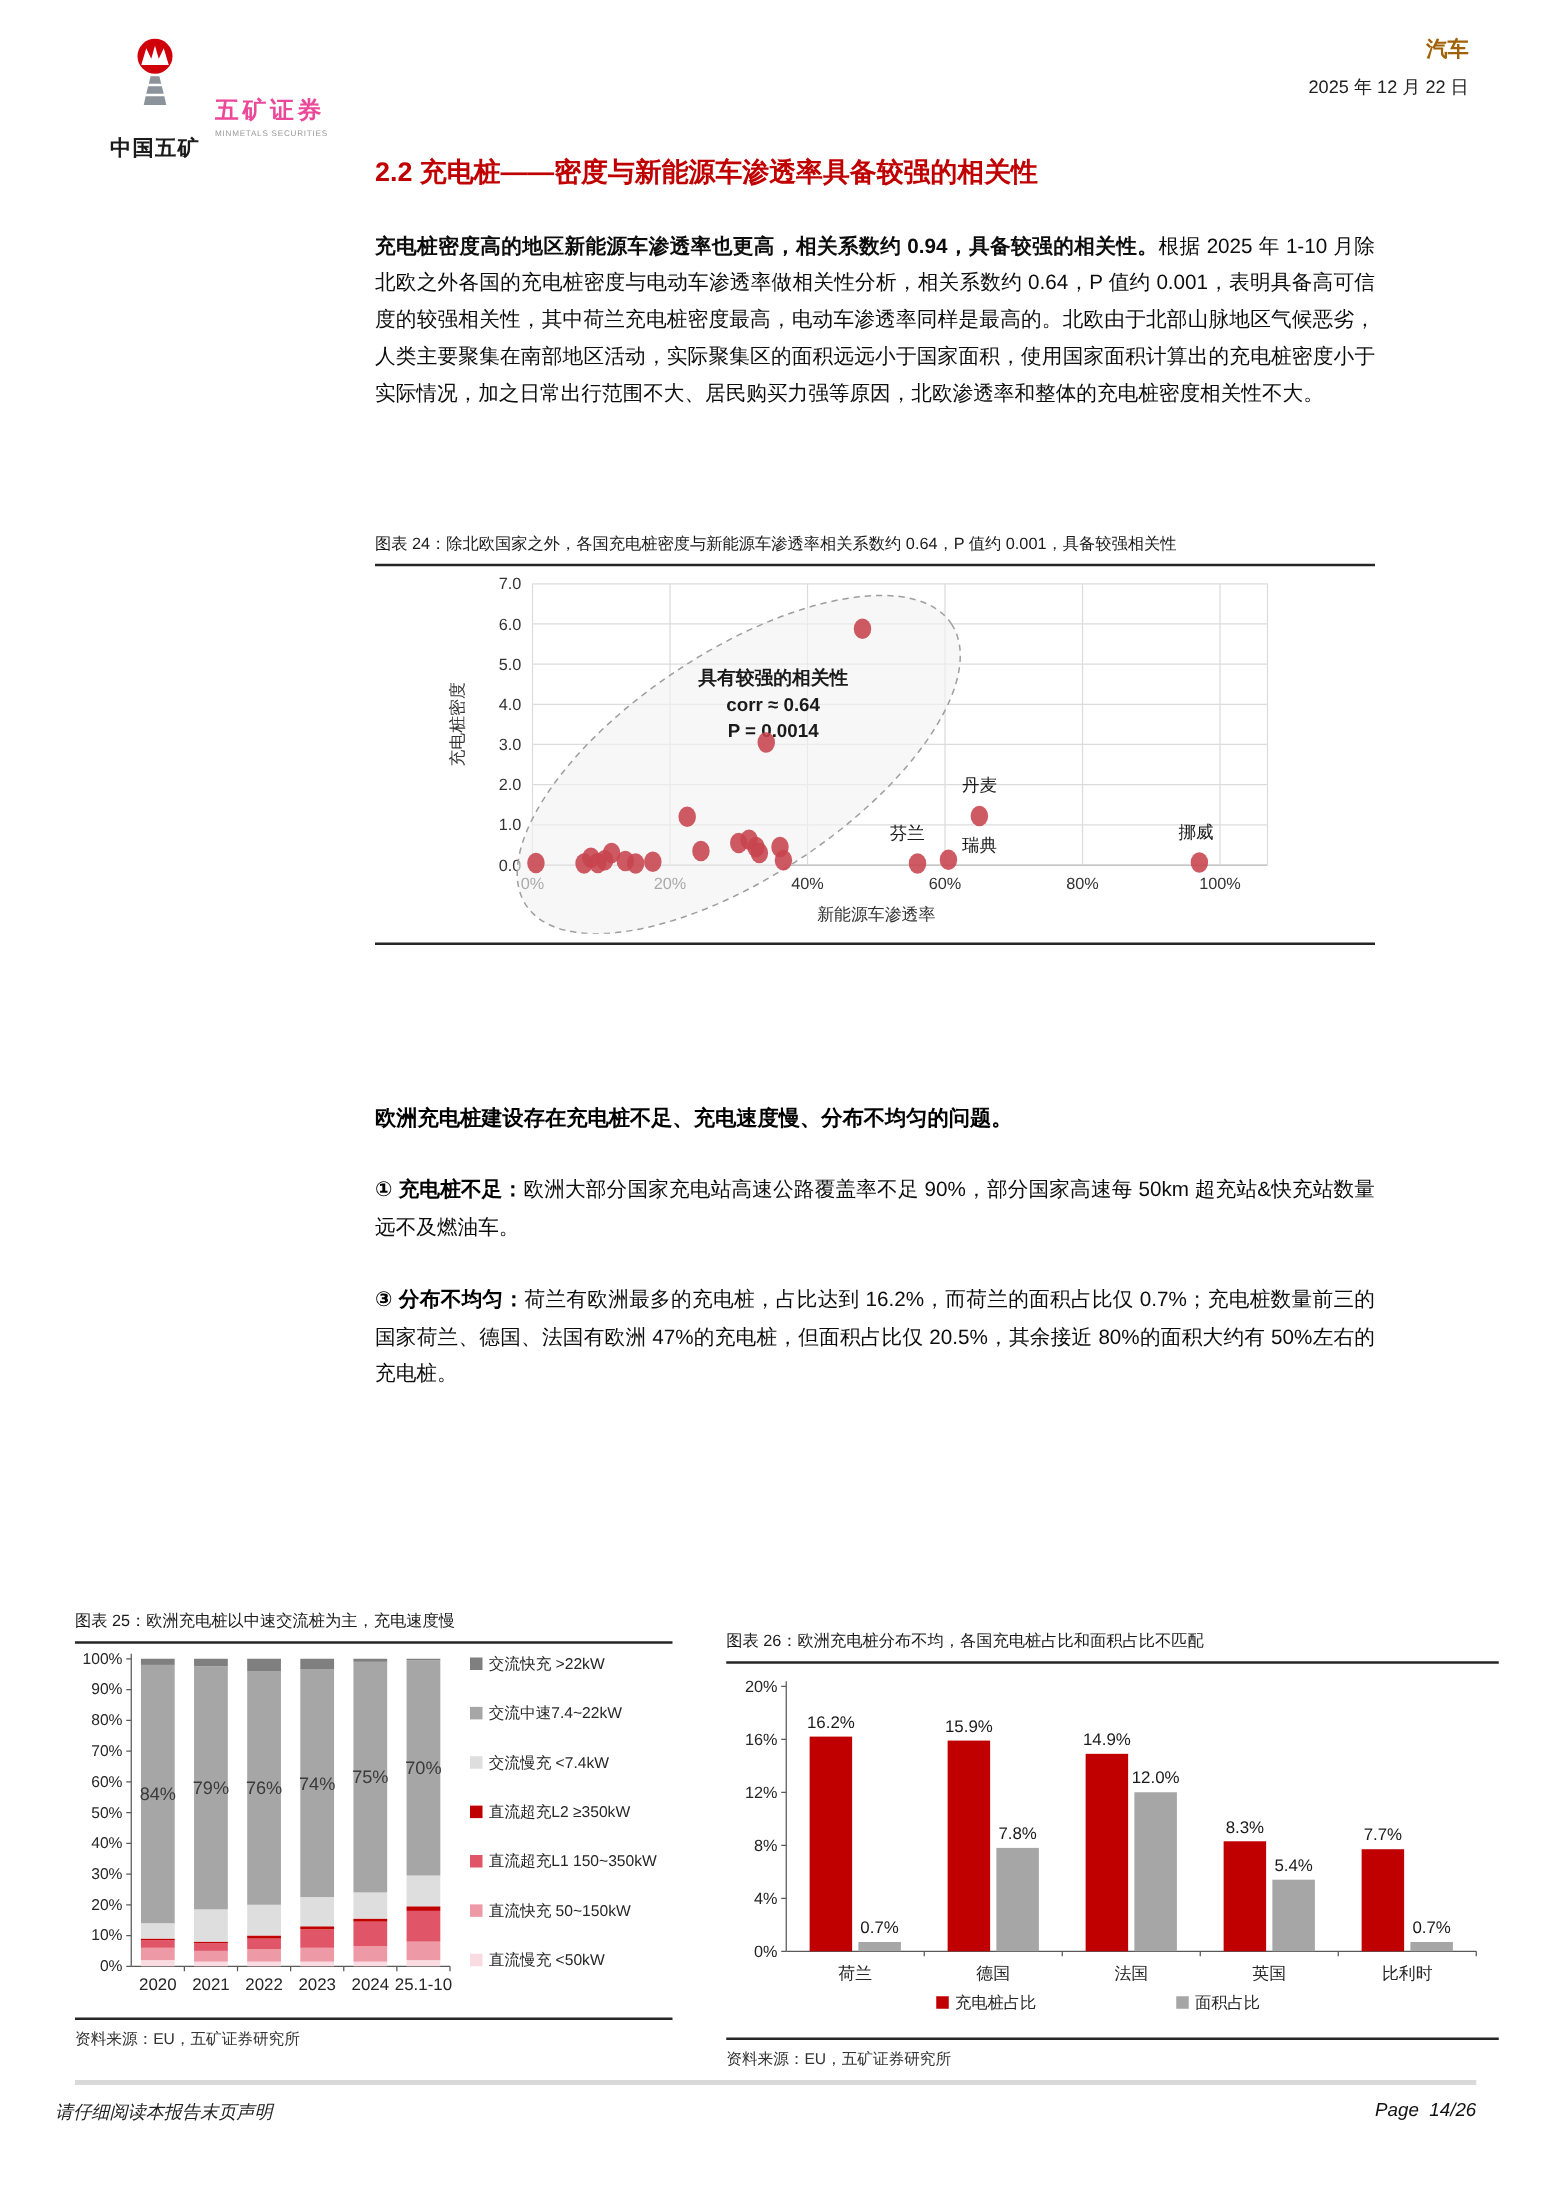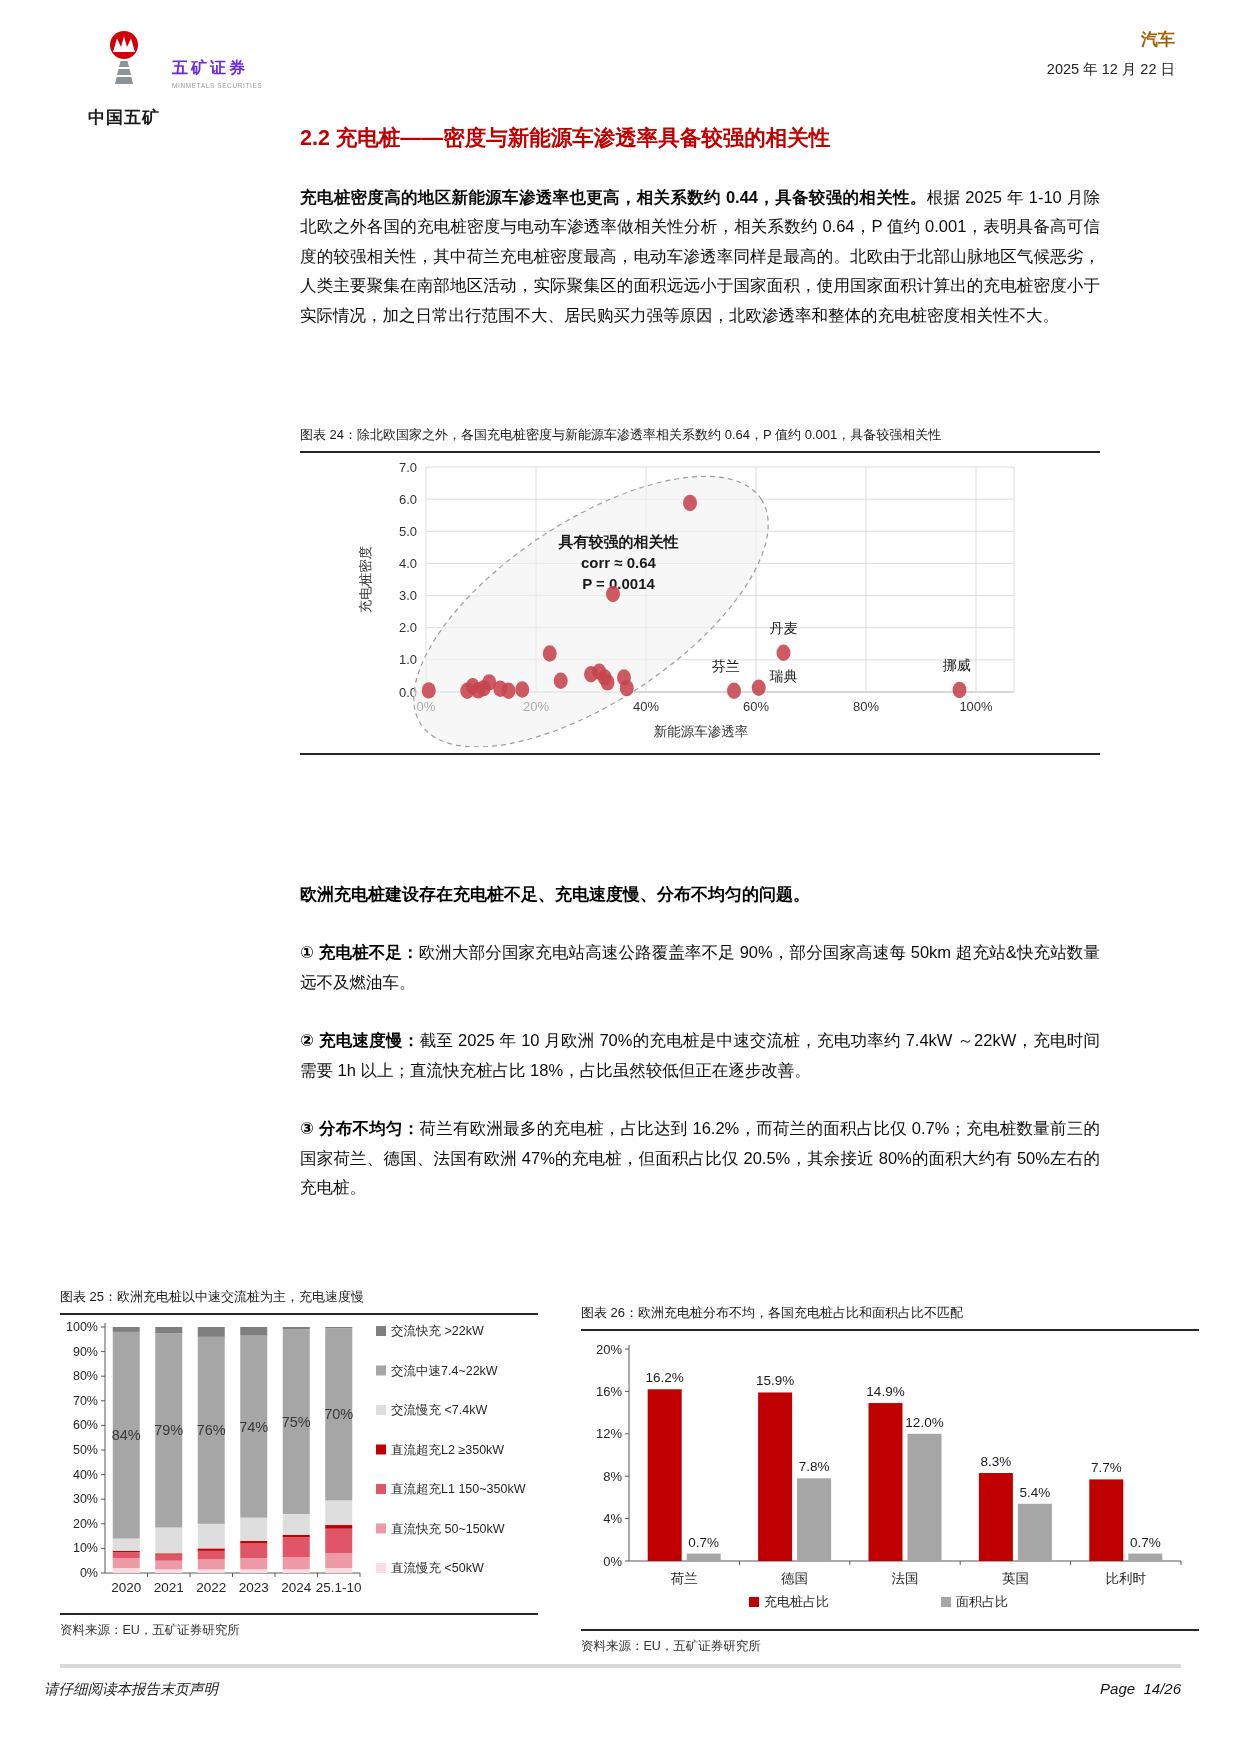--- a/index.html
+++ b/index.html
@@ -2,21 +2,21 @@
 <html><head>
 <meta charset="utf-8">
 <style>
   html,body{margin:0;padding:0;background:#fff;}
   .page{position:relative;width:1241px;height:1755px;background:#fff;overflow:hidden;
         font-family:"Liberation Sans","DejaVu Sans",sans-serif;color:#111;}
   
   .logo-left{position:absolute;left:84px;top:30px;width:80px;text-align:center;}
   .logo-cn{font-size:17px;font-weight:bold;color:#1a1a1a;letter-spacing:1px;margin-top:14px;}
   .brand-block{position:absolute;left:172px;top:58px;}
-  .brand{font-size:16px;font-weight:bold;color:#6d28d9;letter-spacing:3px;}
+  .brand{font-size:19px;font-weight:bold;color:#ec4899;letter-spacing:3px;margin-top:17px;}
   .brand-en{font-size:6.5px;color:#999;letter-spacing:0.6px;margin-top:3px;}
   .header-right{position:absolute;right:66px;top:28px;text-align:right;}
   .category{font-size:17px;font-weight:bold;color:#a16207;}
   .report-date{font-size:14.5px;color:#222;margin-top:9px;}
   
   .section-title{position:absolute;left:300px;top:105px;width:820px;
                  font-size:21.5px;font-weight:bold;color:#c00000;}
   .body-para{position:absolute;left:300px;width:800px;font-size:16.5px;line-height:29.5px;
              text-align:justify;color:#0d0d0d;}
   #para1{top:166px;}
@@ -62,21 +62,21 @@
     <div class="brand">五矿证券</div>
     <div class="brand-en">MINMETALS SECURITIES</div>
   </div>
   <div class="header-right">
     <div class="category">汽车</div>
     <div class="report-date">2025 年 12 月 22 日</div>
   </div>
 
   <h2 class="section-title">2.2 充电桩——密度与新能源车渗透率具备较强的相关性</h2>
 
-  <p class="body-para" id="para1"><b>充电桩密度高的地区新能源车渗透率也更高，相关系数约 0.44，具备较强的相关性。</b><span>根据 2025 年 1-10 月除北欧之外各国的充电桩密度与电动车渗透率做相关性分析，相关系数约 0.64，P 值约 0.001，表明具备高可信度的较强相关性，其中荷兰充电桩密度最高，电动车渗透率同样是最高的。北欧由于北部山脉地区气候恶劣，人类主要聚集在南部地区活动，实际聚集区的面积远远小于国家面积，使用国家面积计算出的充电桩密度小于实际情况，加之日常出行范围不大、居民购买力强等原因，北欧渗透率和整体的充电桩密度相关性不大。</span></p>
+  <p class="body-para" id="para1"><b>充电桩密度高的地区新能源车渗透率也更高，相关系数约 0.94，具备较强的相关性。</b><span>根据 2025 年 1-10 月除北欧之外各国的充电桩密度与电动车渗透率做相关性分析，相关系数约 0.64，P 值约 0.001，表明具备高可信度的较强相关性，其中荷兰充电桩密度最高，电动车渗透率同样是最高的。北欧由于北部山脉地区气候恶劣，人类主要聚集在南部地区活动，实际聚集区的面积远远小于国家面积，使用国家面积计算出的充电桩密度小于实际情况，加之日常出行范围不大、居民购买力强等原因，北欧渗透率和整体的充电桩密度相关性不大。</span></p>
 
   <figure class="figure" id="fig24" style="margin:0;">
     <div class="fig-title">图表 24：除北欧国家之外，各国充电桩密度与新能源车渗透率相关系数约 0.64，P 值约 0.001，具备较强相关性</div>
     <div class="fig-rule"></div>
     <div class="chart-mount" id="fig24-chart"><svg width="690" height="290" viewBox="0 0 690 290">
           <line x1="78" y1="235" x2="666" y2="235" stroke="#b3b3b3" stroke-width="1"></line>
           <text x="69" y="239.5" fill="#333" font-size="13" text-anchor="end" font-weight="normal">0.0</text>
           <line x1="78" y1="202.85714285714286" x2="666" y2="202.85714285714286" stroke="#dcdcdc" stroke-width="1"></line>
           <text x="69" y="207.35714285714286" fill="#333" font-size="13" text-anchor="end" font-weight="normal">1.0</text>
           <line x1="78" y1="170.71428571428572" x2="666" y2="170.71428571428572" stroke="#dcdcdc" stroke-width="1"></line>
@@ -137,21 +137,20 @@
           <text x="608.75" y="213.14285714285714" fill="#1a1a1a" font-size="14" text-anchor="middle" font-weight="normal">挪威</text>
           <text x="0" y="0" fill="#333" font-size="13.5" text-anchor="middle" font-weight="normal" transform="translate(22 122.5) rotate(-90)">充电桩密度</text>
           <text x="353" y="279" fill="#333" font-size="13.5" text-anchor="middle" font-weight="normal">新能源车渗透率</text>
         </svg></div>
     <div class="fig-rule2"></div>
   </figure>
 
   <div class="problems">
     <p class="problems-head">欧洲充电桩建设存在充电桩不足、充电速度慢、分布不均匀的问题。</p>
     <p class="problem-item"><b>① 充电桩不足：</b><span>欧洲大部分国家充电站高速公路覆盖率不足 90%，部分国家高速每 50km 超充站&amp;快充站数量远不及燃油车。</span></p>
-    <p class="problem-item"><b>② 充电速度慢：</b><span>截至 2025 年 10 月欧洲 70%的充电桩是中速交流桩，充电功率约 7.4kW ～22kW，充电时间需要 1h 以上；直流快充桩占比 18%，占比虽然较低但正在逐步改善。</span></p>
     <p class="problem-item"><b>③ 分布不均匀：</b><span>荷兰有欧洲最多的充电桩，占比达到 16.2%，而荷兰的面积占比仅 0.7%；充电桩数量前三的国家荷兰、德国、法国有欧洲 47%的充电桩，但面积占比仅 20.5%，其余接近 80%的面积大约有 50%左右的充电桩。</span></p>
   </div>
 
   <figure class="figure" id="fig25" style="margin:0;">
     <div class="fig-title">图表 25：欧洲充电桩以中速交流桩为主，充电速度慢</div>
     <div class="fig-rule"></div>
     <div class="chart-mount" id="fig25-chart"><svg width="478" height="292" viewBox="0 0 478 292">
           <line x1="41" y1="258" x2="45" y2="258" stroke="#595959"></line>
           <text x="38" y="262" fill="#262626" font-size="12.5" text-anchor="end" font-weight="normal">0%</text>
           <line x1="41" y1="233.4" x2="45" y2="233.4" stroke="#595959"></line>

